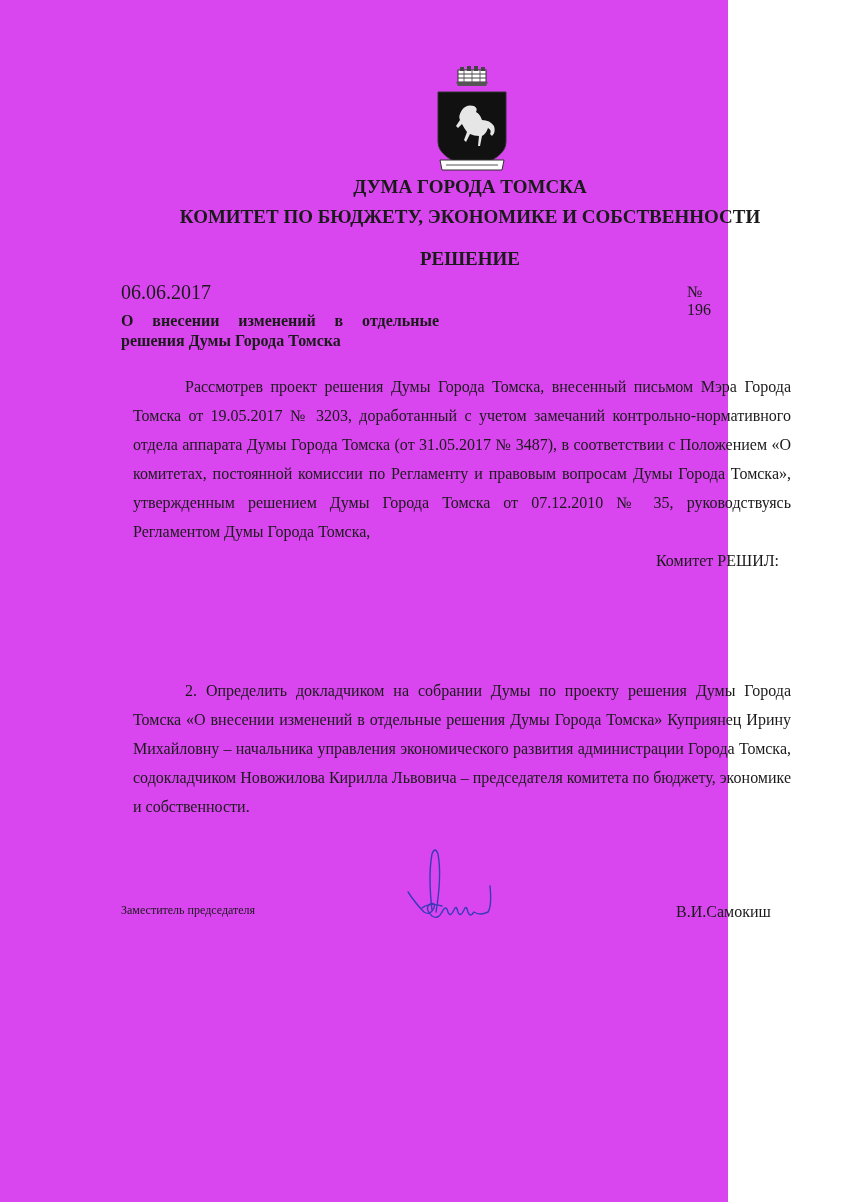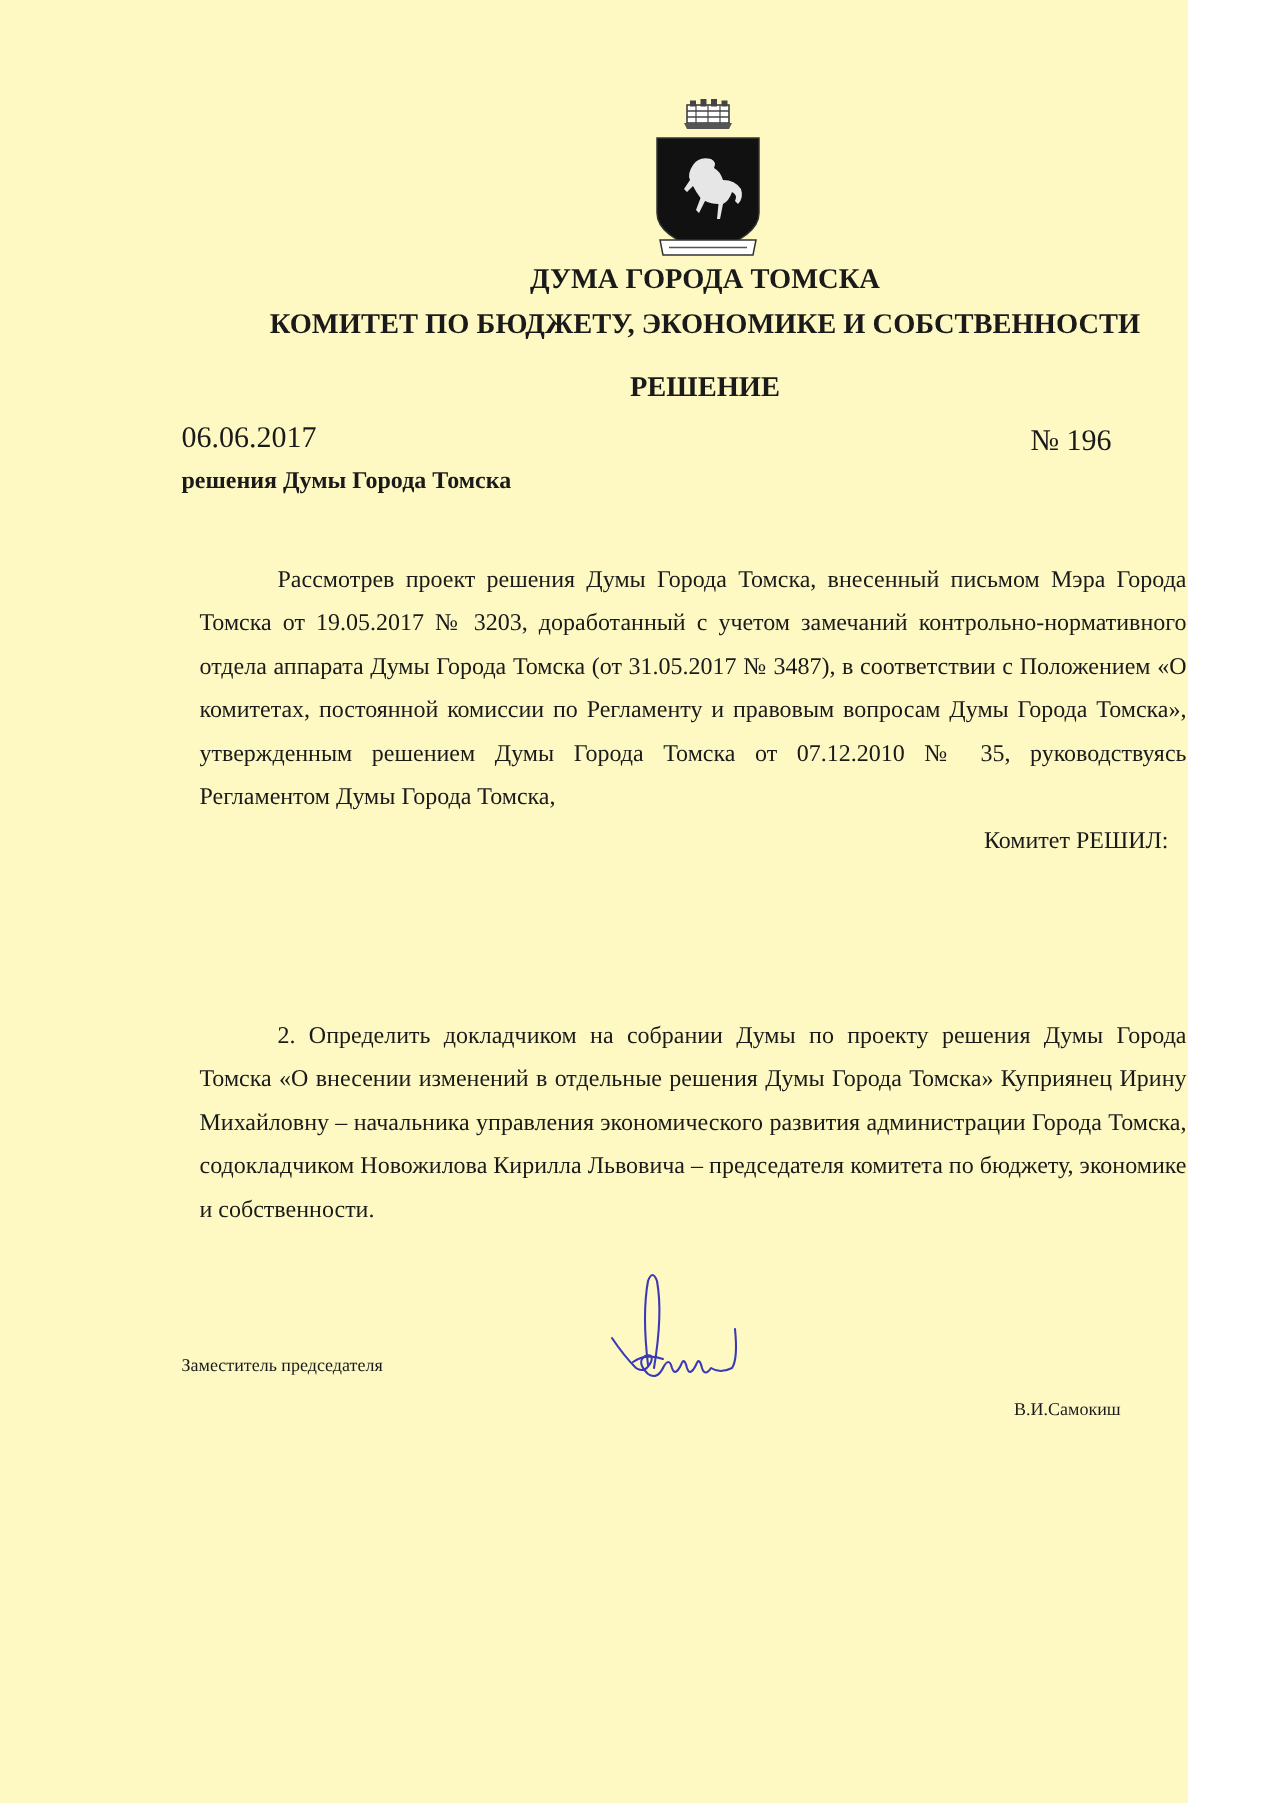--- a/index.html
+++ b/index.html
@@ -11,22 +11,22 @@
       width: 850px;
       height: 1202px;
       position: relative;
       overflow: hidden;
       font-family: "Liberation Serif", "DejaVu Serif", serif;
       color: #1a1a1a;
     }
     .page {
       position: absolute;
       left: 0; top: 0;
-      width: 792px; height: 1202px;
-      background: #fef9c3;
+      width: 728px; height: 1202px;
+      background: #d946ef;
     }
     .emblem {
       position: absolute;
       left: 432px;
       top: 64px;
       width: 80px;
       height: 112px;
     }
     .h-center {
       position: absolute;
@@ -44,21 +44,21 @@
     .date {
       position: absolute;
       left: 121px;
       top: 281px;
       font-size: 20px;
     }
     .number {
       position: absolute;
       left: 687px;
       top: 283px;
-      font-size: 20px;
+      font-size: 16px;
     }
     .subject {
       position: absolute;
       left: 121px;
       top: 311px;
       width: 318px;
       font-size: 16px;
       font-weight: bold;
       line-height: 20px;
       text-align: justify;
@@ -93,22 +93,22 @@
 
     .sign-title {
       position: absolute;
       left: 121px;
       top: 903px;
       font-size: 12px;
     }
     .sign-name {
       position: absolute;
       left: 676px;
-      top: 932px;
-      font-size: 12px;
+      top: 903px;
+      font-size: 16px;
     }
     .signature {
       position: absolute;
       left: 402px;
       top: 846px;
       width: 100px;
       height: 84px;
     }
   </style>
 </head>
@@ -141,20 +141,21 @@
   </svg>
 
   <div class="h-center" id="org-title">ДУМА ГОРОДА ТОМСКА</div>
   <div class="h-center" id="committee-title">КОМИТЕТ ПО БЮДЖЕТУ, ЭКОНОМИКЕ И СОБСТВЕННОСТИ</div>
   <div class="h-center" id="doc-type">РЕШЕНИЕ</div>
 
   <div class="date">06.06.2017</div>
   <div class="number">№ 196</div>
 
   <div class="subject">
+    <span class="line1">О внесении изменений в отдельные</span>
     <span>решения Думы Города Томска</span>
   </div>
 
   <div class="body-text" id="para-preamble"><span class="indent"></span><span>Рассмотрев проект решения Думы Города Томска, внесенный письмом Мэра Города Томска от 19.05.2017 № 3203, доработанный с учетом замечаний контрольно-нормативного отдела аппарата Думы Города Томска (от 31.05.2017 № 3487), в соответствии с Положением «О комитетах, постоянной комиссии по Регламенту и правовым вопросам Думы Города Томска», утвержденным решением Думы Города Томска от 07.12.2010 № 35, руководствуясь Регламентом Думы Города Томска,</span></div>
 
   <div id="resolved-label">Комитет РЕШИЛ:</div>
 
 
   <div class="body-text" id="item-2"><span class="indent"></span><span>2. Определить докладчиком на собрании Думы по проекту решения Думы Города Томска «О внесении изменений в отдельные решения Думы Города Томска» Куприянец Ирину Михайловну – начальника управления экономического развития администрации Города Томска, содокладчиком Новожилова Кирилла Львовича – председателя комитета по бюджету, экономике и собственности.</span></div>
 

